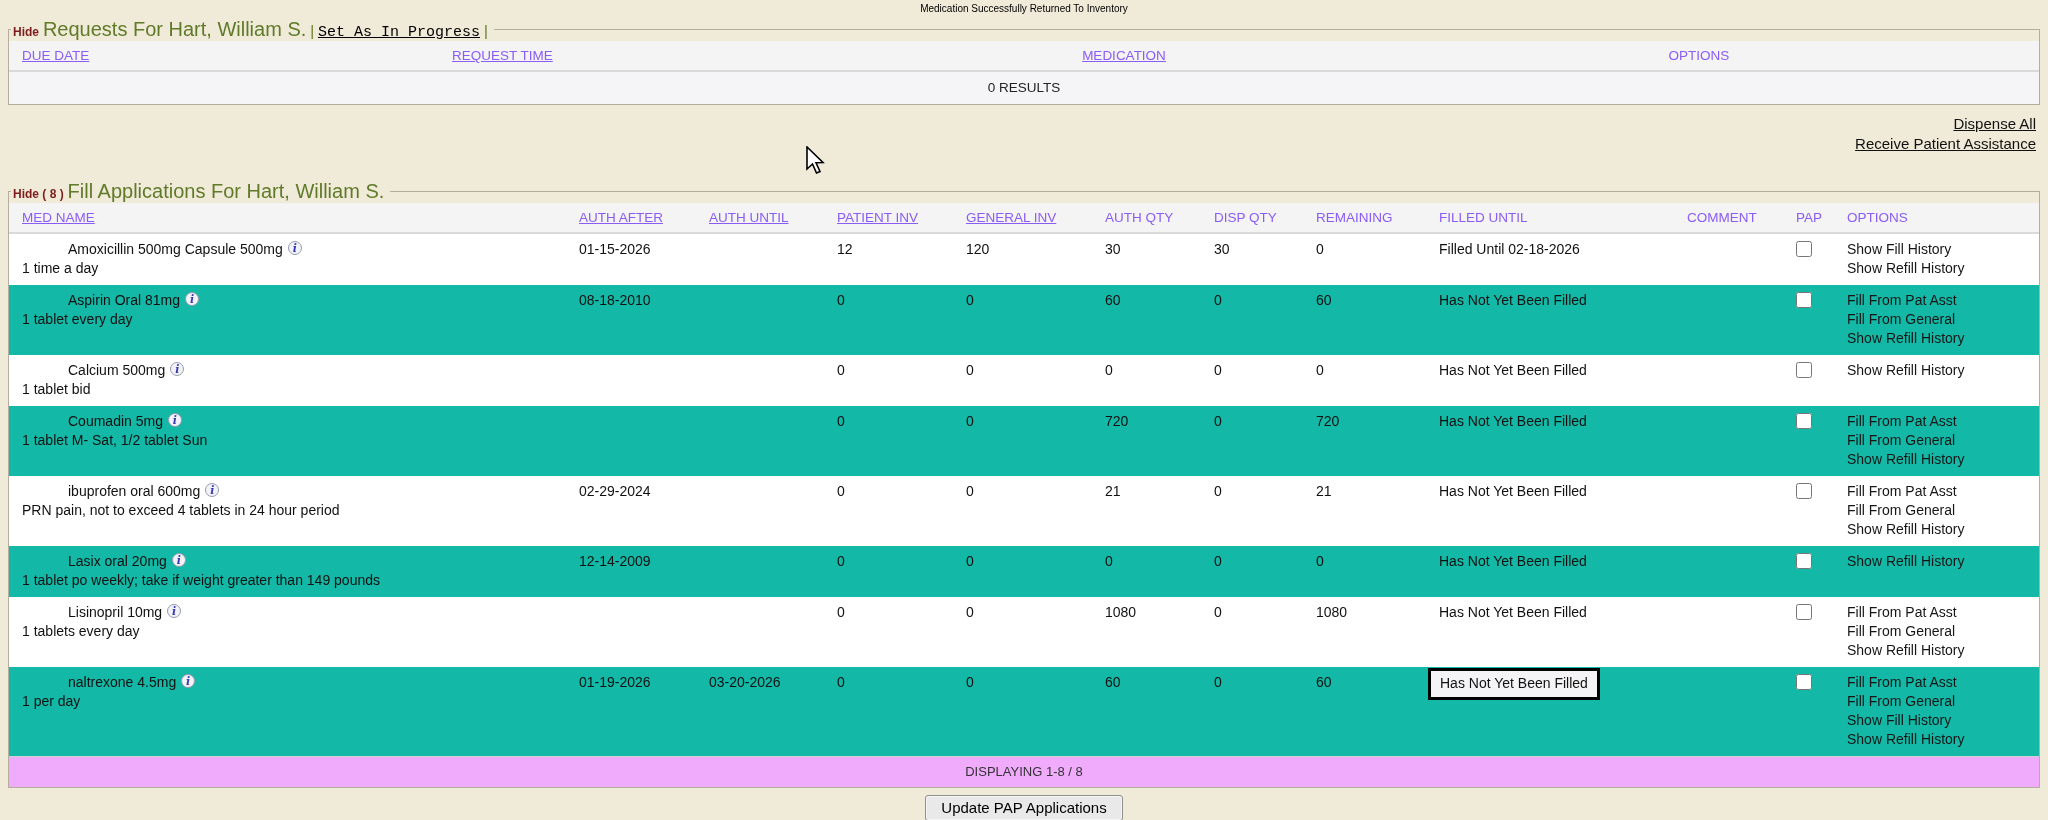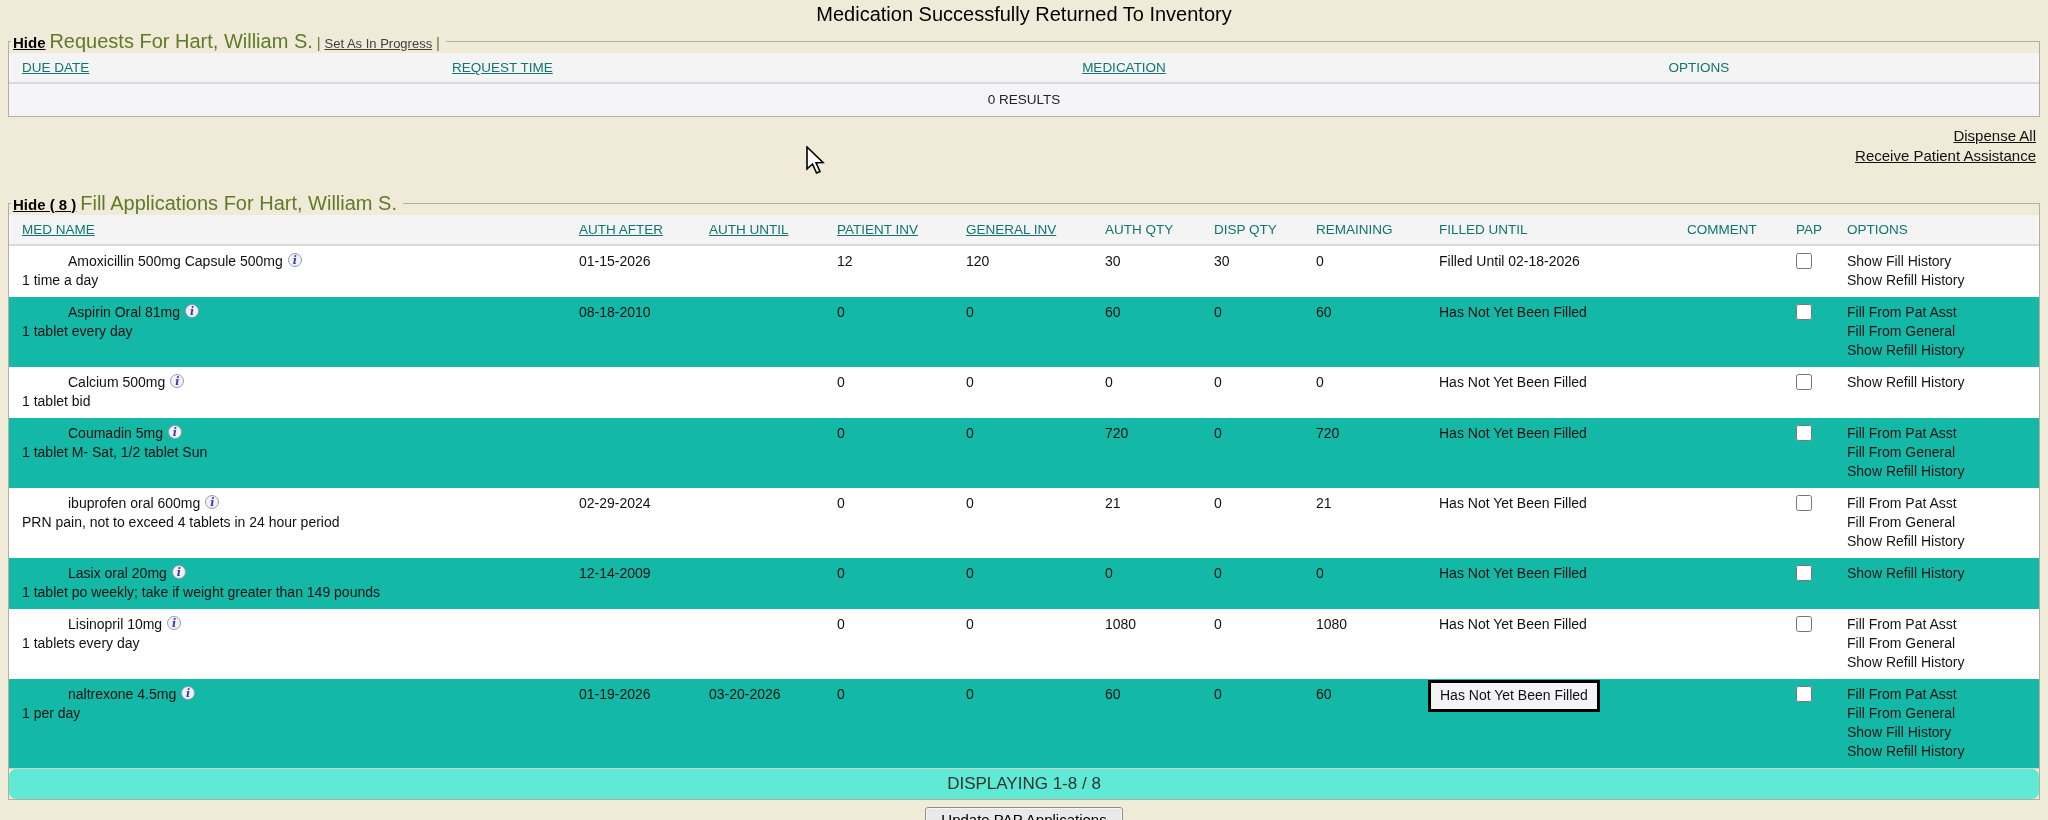--- a/index.html
+++ b/index.html
@@ -5,41 +5,41 @@
   * { box-sizing: border-box; }
   html,body { margin:0; padding:0; }
   body {
     width: 2048px; height: 820px;
     background: #f0ead8;
     font-family: "Liberation Sans", sans-serif;
     font-size: 14px; color: #1a1a1a;
     position: relative;
     overflow: hidden;
   }
-  .top-message { text-align:center; padding-top:3px; font-size:20px; color:#000; }
+  .top-message { text-align:center; padding-top:3px; font-size:10px; color:#000; }
 
   fieldset {
     margin: 4px 8px 0 8px;
     border: 1px solid #b3ae9e;
     padding: 0;
   }
   fieldset legend {
     margin-left: 2px;
     padding: 0 6px 0 2px;
     white-space: nowrap;
   }
-  .hide-link { color:#000000; font-weight:bold; text-decoration:underline; font-size:15px; cursor:pointer; }
+  .hide-link { color:#7f1d1d; font-weight:bold; font-size:12px; cursor:pointer; }
   .section-title { color:#5f7a28; font-weight:normal; font-size:20px; }
   .legend-sep { color:#5f7a28; font-size:15px; }
-  .legend-action { color:#404040; font-size:13px; text-decoration:underline; cursor:pointer; }
+  .legend-action { color:#000000; font-size:15px; text-decoration:underline; cursor:pointer;font-family:Liberation Mono, monospace; }
 
   table { width:100%; border-collapse:collapse; table-layout:fixed; }
   th {
     background:#f4f4f5;
-    color:#0f766e;
+    color:#8b5cf6;
     font-weight:normal;
     font-size:13.5px;
     text-align:left;
     padding:7px 0 7px 13px;
     border-bottom:2px solid #d9d9d9;
     white-space:nowrap;
     overflow:hidden;
     margin-top:47px;
   }
   th.sortable { text-decoration:underline; cursor:pointer; }
@@ -78,22 +78,22 @@
 
   .highlight-box {
     display:inline-block;
     border:3px solid #000;
     padding:3px 9px 4px 9px;
     margin:-5px 0 0 -11px;
     background:#f4f4f6;
   }
 
   .displaying-row td {
-    background:#5eead4; text-align:center; padding:5px 0 6px 0;
-    color:#333; font-size:17px; border-top:1px solid #cfcfcf;border-radius:7px;
+    background:#f0abfc; text-align:center; padding:5px 0 6px 0;
+    color:#333; font-size:13px; border-top:1px solid #cfcfcf;
   }
 
   .button-row { text-align:center; margin-top:7px; }
   .pap-button {
     font-family:"Liberation Sans", sans-serif;
     font-size:15px; color:#000;
     background:#e9e9e9;
     border:1px solid #8f8f8f;
     border-radius:3px;
     box-shadow: inset 0 0 0 1px #f6f6f6;

